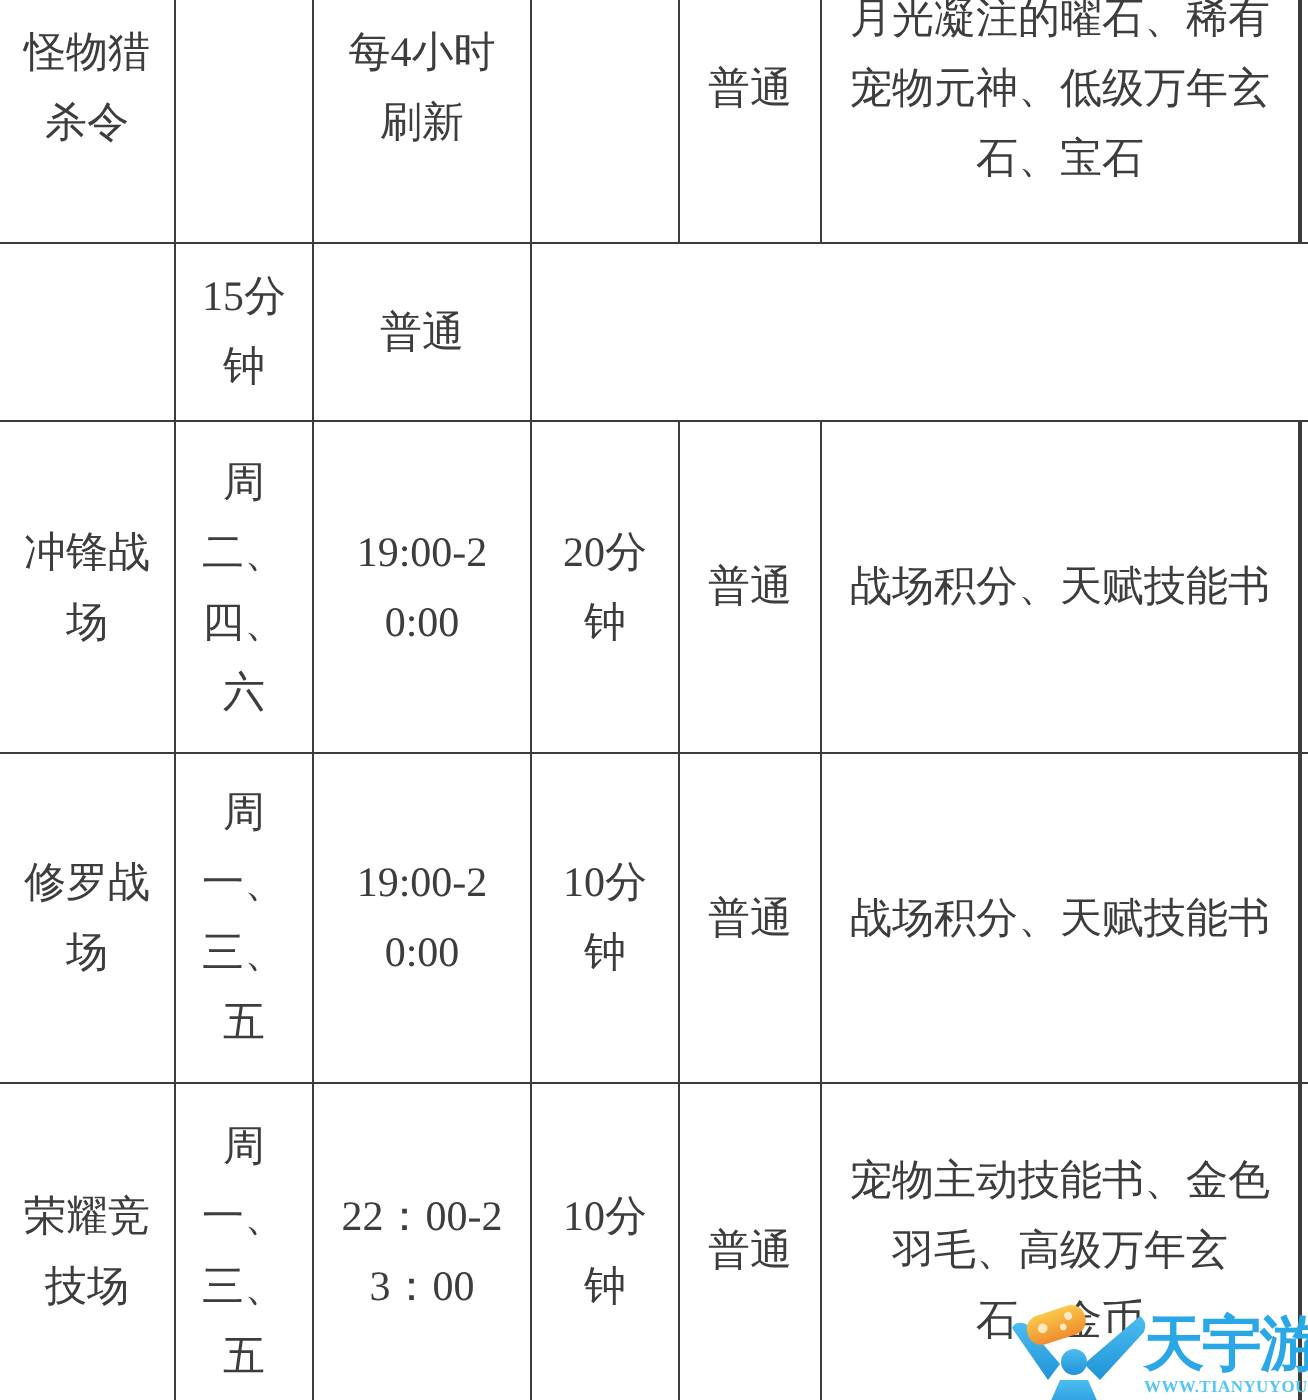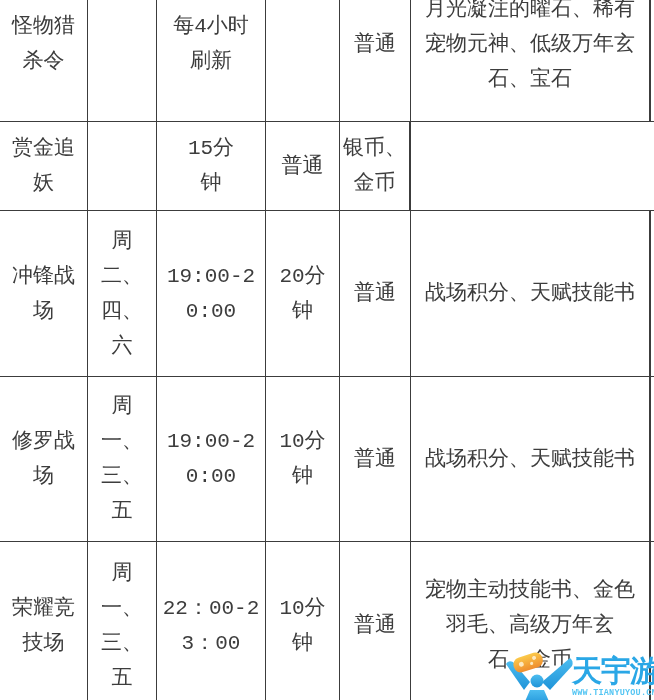--- a/index.html
+++ b/index.html
@@ -1,21 +1,21 @@
 <!DOCTYPE html>
 <html><head>
 <meta charset="utf-8">
 <style>
   html,body{margin:0;padding:0;background:#ffffff;}
   .wrap{
     position:relative;
     width:654px;height:700px;
     overflow:hidden;
     background:#ffffff;
-    font-family:Liberation Mono, monospace;
+    font-family:Liberation Serif, serif;
   }
   .tbl{
     margin-top:-33px;
     display:flex;flex-direction:column;
     color:#3d3d3d;
     font-size:21px;line-height:35px;
   }
   .row{
     display:grid;
     grid-template-columns:88px 69px 109px 74px 71px 240px;
@@ -68,27 +68,24 @@
       <div class="cell">每4小时
 刷新</div>
       <div class="cell"></div>
       <div class="cell">普通</div>
       <div class="cell last">月光凝注的曜石、稀有
 宠物元神、低级万年玄
 石、宝石</div>
     </div>
 
     <div class="row r2">
-      <div class="cell">赏金追
-妖</div>
       <div class="cell"></div>
       <div class="cell">15分
 钟</div>
       <div class="cell">普通</div>
-      <div class="cell last">银币、金币</div>
     </div>
 
     <div class="row r3">
       <div class="cell">冲锋战
 场</div>
       <div class="cell">周
 二、
 四、
 六</div>
       <div class="cell">19:00-2

